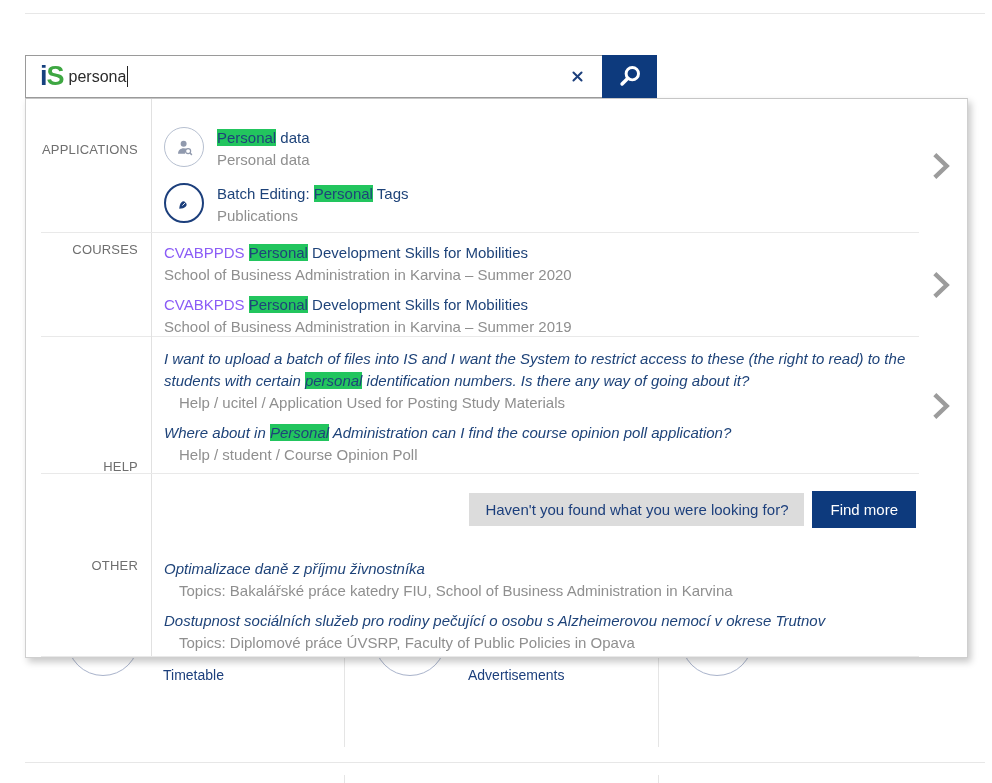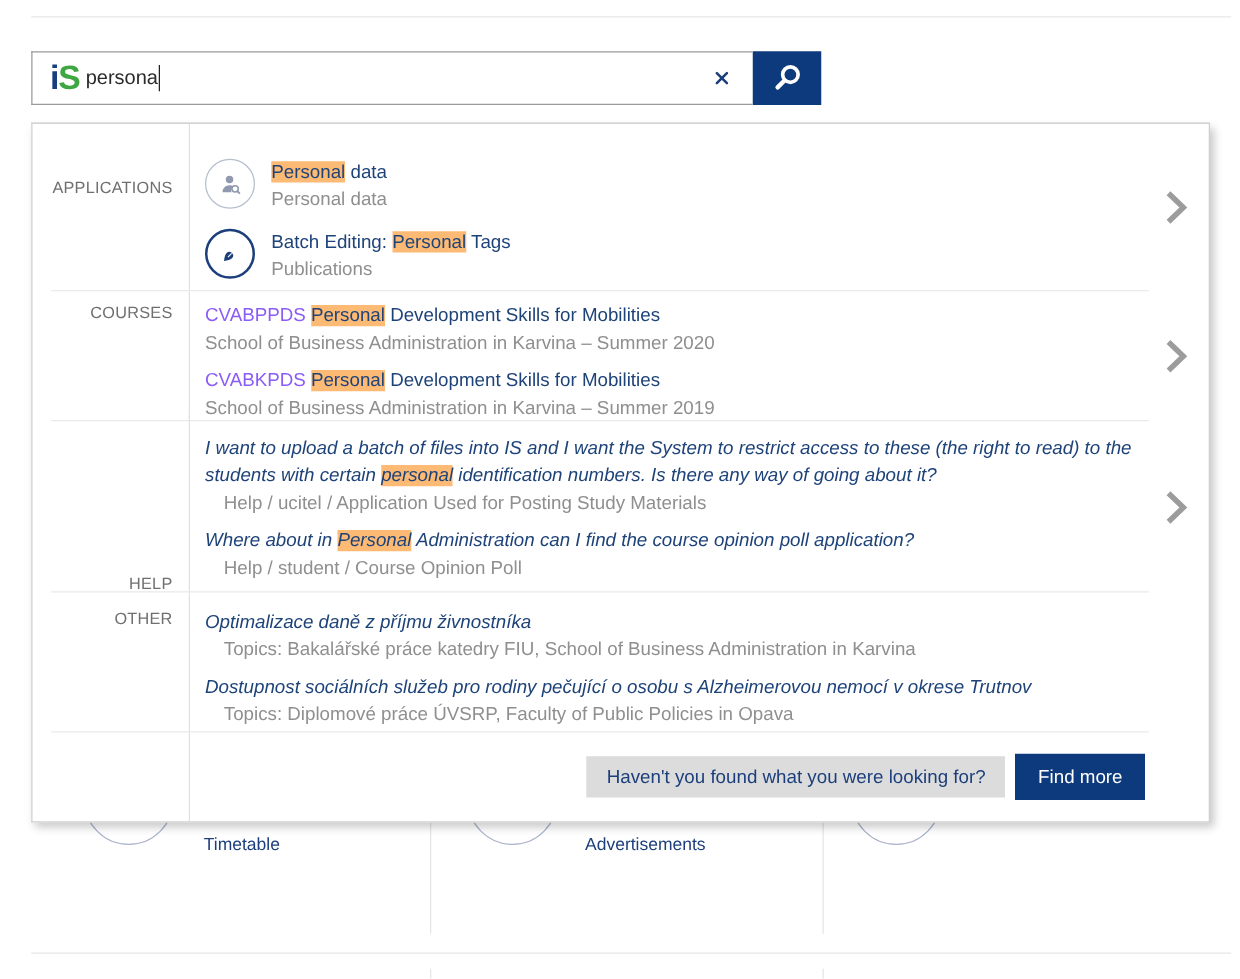--- a/index.html
+++ b/index.html
@@ -9,21 +9,21 @@
 
   
   .top-rule { position:absolute; left:25px; right:7px; top:13px; height:1px; background:#e7e7e7; }
   .bg { position:absolute; inset:0; z-index:1; }
   .tile-circle { position:absolute; top:604px; width:72px; height:72px; border:1px solid #a9b3cb; border-radius:50%; background:#fff; }
   .tile-label { position:absolute; top:667px; font-size:14px; color:#1c3f7c; }
   .v-rule { position:absolute; width:1px; background:#e5e5e5; }
   .h-rule { position:absolute; left:25px; right:7px; top:762px; height:1px; background:#e7e7e7; }
 
   
-  .searchbar { position:absolute; left:25px; top:41px; display:flex; z-index:30;text-align:right; }
+  .searchbar { position:absolute; left:25px; top:55px; display:flex; z-index:30;text-align:right; }
   .search-box { position:relative; width:577px; height:43px; background:#fff; border:1px solid #9a9a9a; border-right:none; display:flex; align-items:center; }
   .logo { margin-left:14px; font-size:27px; font-weight:bold; letter-spacing:-1px; line-height:1; }
   .logo-i { color:#15407e; }
   .logo-s { color:#3ea742; }
   .query-text { margin-left:5px; font-size:16px; color:#2b2b2b; }
   .caret { display:inline-block; width:1px; height:21px; background:#222; vertical-align:middle; margin-left:1px; }
   .clear-btn { position:absolute; right:16px; top:50%; transform:translateY(-50%); width:18px; height:18px; display:flex; align-items:center; justify-content:center; cursor:pointer; }
   .search-btn { width:55px; height:43px; background:#0d3a7d; border:none; display:flex; align-items:center; justify-content:center; cursor:pointer; }
 
   
@@ -44,21 +44,21 @@
   .s-help .sec-label   { padding-top:17px; }
   .s-other .sec-label  { padding-top:13px; }
 
   .s-apps .sec-body    { padding-top:28px; }
   .s-courses .sec-body { padding-top:9px;  }
   .s-help .sec-body    { padding-top:17px; }
   .s-other .sec-body   { padding-top:13px; }
 
   .res-title { font-size:15px; color:#1e4379; line-height:22px; cursor:pointer; }
   .res-sub   { font-size:15px; color:#8f8f8f; line-height:22px; }
-  .hl { background:#fdba74; }
+  .hl { background:#22c55e; }
   .italic { font-style:italic; }
   .indent { padding-left:15px; }
   .code { color:#8b5cf6; }
   .maxw { max-width:765px; }
 
   .app-item { display:flex; gap:13px; margin-bottom:12px; }
   .icon-circle { width:40px; height:40px; border-radius:50%; flex:0 0 40px; display:flex; align-items:center; justify-content:center; }
   .icon-circle.gray { border:1px solid #b6bfd0; }
   .icon-circle.navy { border:2px solid #1c3f7c; }
 
@@ -186,36 +186,36 @@
           <div class="res-sub indent">Help / student / Course Opinion Poll</div>
         </div>
       </div>
       <span class="chevron">
         <svg viewBox="0 0 20 30" width="19" height="29">
             <polyline points="4,3 16.5,15 4,27" fill="none" stroke="#9c9c9c" stroke-width="4.6"></polyline>
           </svg>
       </span>
     </div>
 
+    <div class="section s-footer">
+      <div class="sec-label"></div>
+      <div class="sec-body">
+        <button class="prompt-btn">Haven't you found what you were looking for?</button>
+        <button class="findmore-btn">Find more</button>
+      </div>
+    </div>
+
     <div class="section s-other has-divider">
       <div class="sec-label">OTHER</div>
       <div class="sec-body">
         <div class="result-block">
           <div class="res-title italic maxw"><span>Optimalizace daně z příjmu živnostníka</span><span class="hl"></span><span></span></div>
           <div class="res-sub indent">Topics: Bakalářské práce katedry FIU, School of Business Administration in Karvina</div>
         </div>
         <div class="result-block">
           <div class="res-title italic maxw"><span>Dostupnost sociálních služeb pro rodiny pečující o osobu s Alzheimerovou nemocí v okrese Trutnov</span><span class="hl"></span><span></span></div>
           <div class="res-sub indent">Topics: Diplomové práce ÚVSRP, Faculty of Public Policies in Opava</div>
         </div>
       </div>
     </div>
 
-    <div class="section s-footer">
-      <div class="sec-label"></div>
-      <div class="sec-body">
-        <button class="prompt-btn">Haven't you found what you were looking for?</button>
-        <button class="findmore-btn">Find more</button>
-      </div>
-    </div>
-
   </div>
 </div>
 
 </body></html>

